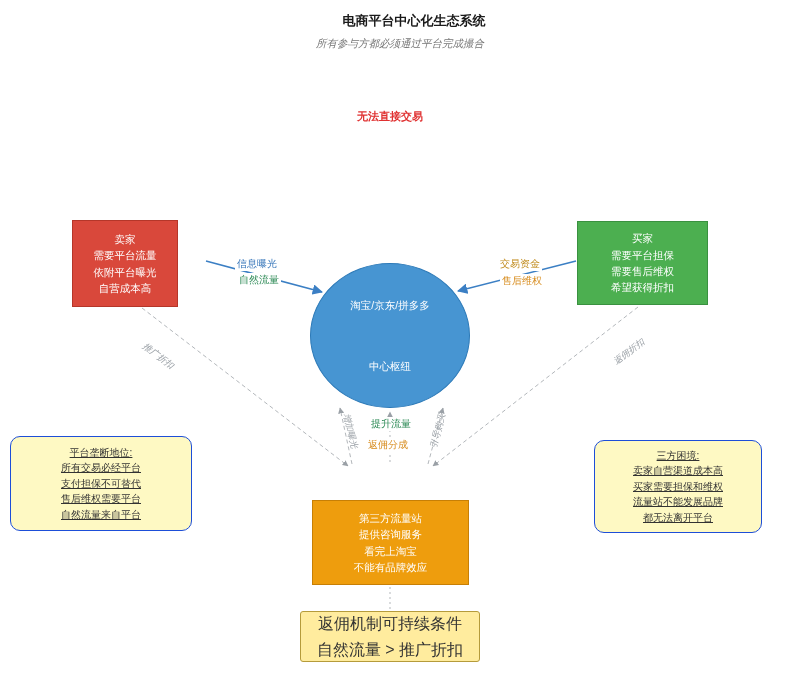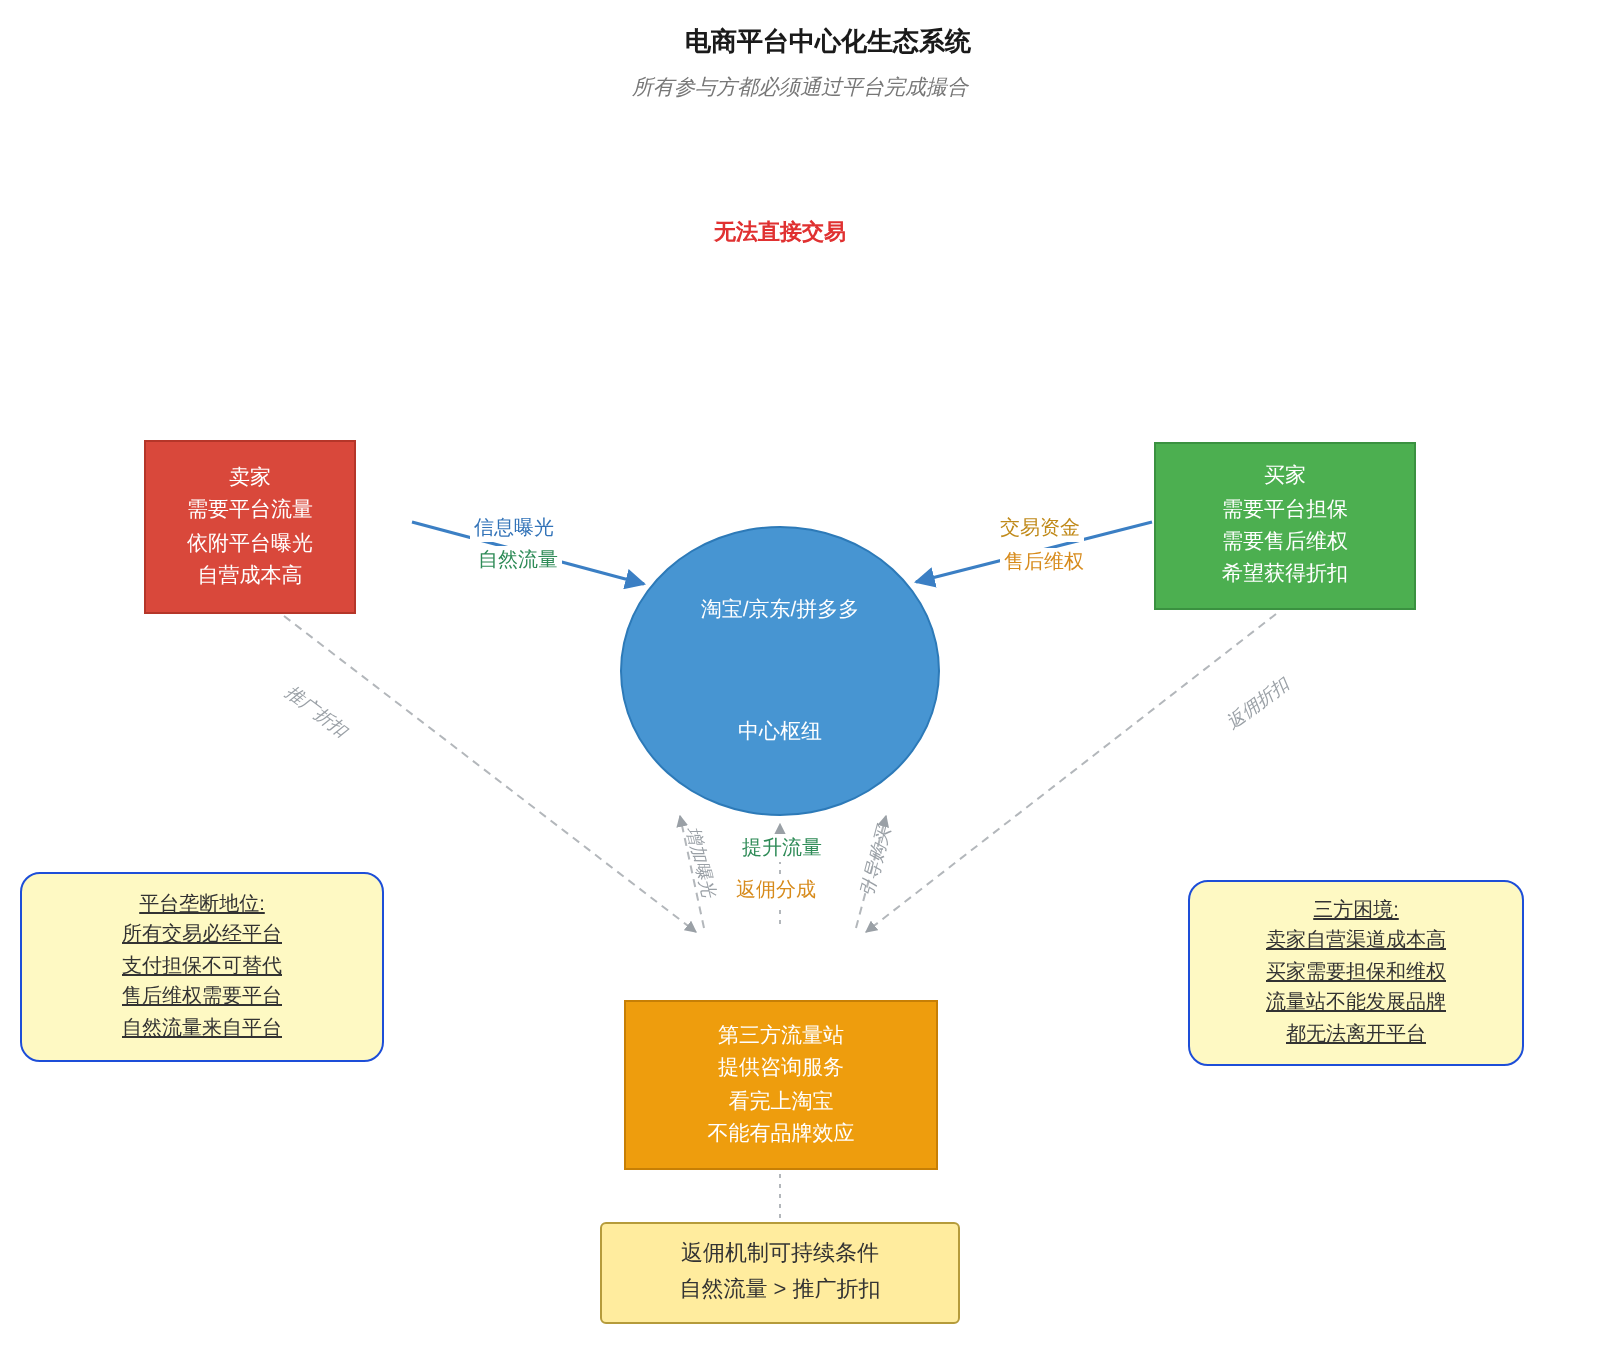--- a/index.html
+++ b/index.html
@@ -25,21 +25,21 @@
   .node.buyer{left:577px;top:221px;width:131px;height:84px;background:#4caf50;border:1px solid #3a9140;text-align:right;}
   .node.platform{left:310px;top:263px;width:160px;height:145px;background:#4795d2;border:1px solid #2d7ab8;border-radius:50%;gap:45px;}
   .node.traffic{left:312px;top:468px;width:157px;height:85px;background:#ee9d0d;border:1px solid #c77f05;margin-top:32px;}
 
   .node.note{background:#fef9c3;border:1px solid #1d4ed8;border-radius:10px;
     color:#333;font-size:10px;line-height:1.55;text-decoration:underline;}
   .node.monopoly{left:10px;top:436px;width:182px;height:95px;}
   .node.dilemma{left:594px;top:440px;width:168px;height:93px;}
 
   .node.rebate{left:300px;top:611px;width:180px;height:51px;background:#ffec9e;
-    border:1px solid #b59b3b;border-radius:3px;color:#333;font-size:11px;line-height:1.6;}
+    border:1px solid #b59b3b;border-radius:3px;color:#333;font-size:16px;line-height:1.6;}
 
   .edge-label{position:absolute;transform:translate(-50%,-50%);font-size:10px;
     background:#ffffff;padding:0 2px;white-space:nowrap;}
   .edge-label.small{font-size:9px;font-style:italic;color:#9aa0a6;background:transparent;}
   .c-blue{color:#3273b8;text-align:center;}
   .c-green{color:#2e8b57;}
   .c-orange{color:#c08a1a;}
   .c-orange2{color:#d78b1c;}
 </style>
 </head>

